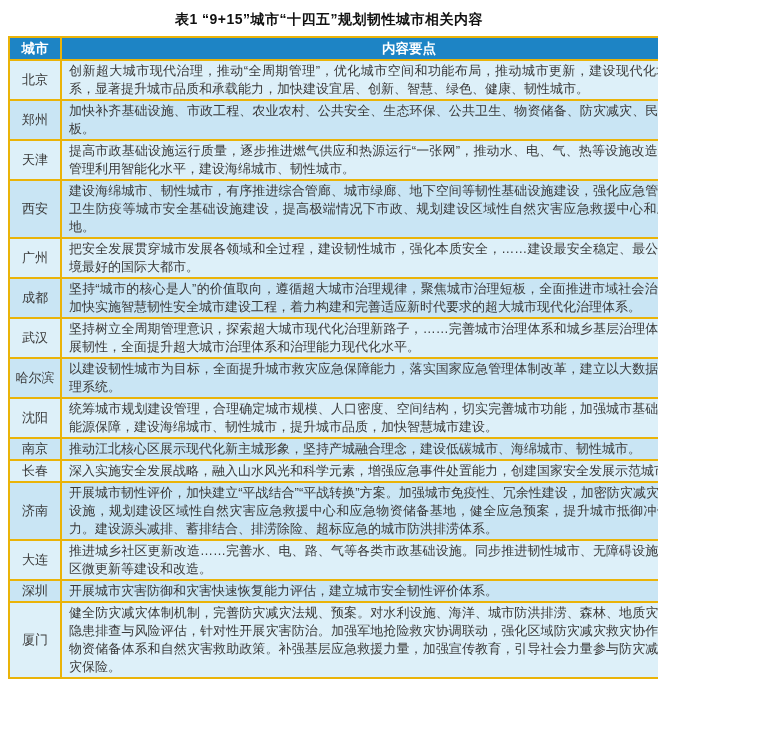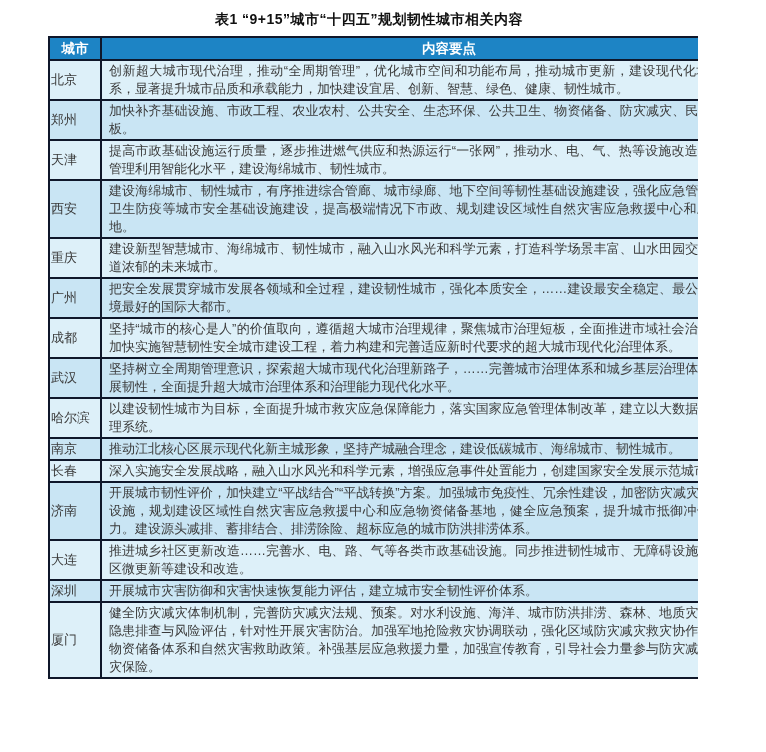--- a/index.html
+++ b/index.html
@@ -7,58 +7,58 @@
     padding: 0;
     background: #ffffff;
     font-family: "Liberation Sans", "DejaVu Sans", sans-serif;
   }
   .page {
     width: 658px;
     height: 752px;
     background: #ffffff;
     box-sizing: border-box;
     overflow: hidden;
-    margin-left: 40px;
   }
   .table-title {
     text-align: center;
     font-size: 14px;
     font-weight: bold;
     color: #111111;
     padding: 11px 0 7px 0;
     letter-spacing: 0.5px;
   }
   table.resilience {
     border-collapse: collapse;
     width: 750px;
     margin: 0 8px;
     table-layout: fixed;
   }
   table.resilience th,
   table.resilience td {
-    border: 2px solid #0f172a;
+    border: 2px solid #eab308;
   }
   table.resilience thead th {
     background: #1d84c5;
     color: #ffffff;
     font-size: 13.5px;
     font-weight: bold;
     padding: 2px 2px;
     line-height: 17px;
     text-align: center;
   }
   th.col-city { width: 46px; }
   tbody td {
     font-size: 13px;
     line-height: 18px;
     color: #3a3a3a;
     padding: 1px 0;
     vertical-align: middle;
   }
   td.city-cell {
+    text-align: center;
     white-space: nowrap;
     padding: 1px 1px;
   }
   td.content-cell {
     text-align: justify;
     padding: 1px 6px 1px 7px;
   }
   
   tbody tr:nth-child(odd) td  { background: #ddf0f9; }
   tbody tr:nth-child(even) td { background: #c9e5f4; }
@@ -91,24 +91,20 @@
     <tr>
       <td class="city-cell">天津</td>
       <td class="content-cell">提高市政基础设施运行质量，逐步推进燃气供应和热源运行“一张网”，推动水、电、气、热等设施改造，提升地下空间管理利用智能化水平，建设海绵城市、韧性城市。</td>
     </tr>
 
     <tr>
       <td class="city-cell">西安</td>
       <td class="content-cell">建设海绵城市、韧性城市，有序推进综合管廊、城市绿廊、地下空间等韧性基础设施建设，强化应急管理、防灾避难、卫生防疫等城市安全基础设施建设，提高极端情况下市政、规划建设区域性自然灾害应急救援中心和应急物资储备基地。</td>
     </tr>
 
-    <tr>
-      <td class="city-cell">重庆</td>
-      <td class="content-cell">建设新型智慧城市、海绵城市、韧性城市，融入山水风光和科学元素，打造科学场景丰富、山水田园交融、巴渝乡愁味道浓郁的未来城市。</td>
-    </tr>
 
     <tr>
       <td class="city-cell">广州</td>
       <td class="content-cell">把安全发展贯穿城市发展各领域和全过程，建设韧性城市，强化本质安全，……建设最安全稳定、最公平公正、法治环境最好的国际大都市。</td>
     </tr>
 
     <tr>
       <td class="city-cell">成都</td>
       <td class="content-cell">坚持“城市的核心是人”的价值取向，遵循超大城市治理规律，聚焦城市治理短板，全面推进市域社会治理现代化试点，加快实施智慧韧性安全城市建设工程，着力构建和完善适应新时代要求的超大城市现代化治理体系。</td>
     </tr>
@@ -116,20 +112,24 @@
     <tr>
       <td class="city-cell">武汉</td>
       <td class="content-cell">坚持树立全周期管理意识，探索超大城市现代化治理新路子，……完善城市治理体系和城乡基层治理体系，增强城市发展韧性，全面提升超大城市治理体系和治理能力现代化水平。</td>
     </tr>
 
     <tr>
       <td class="city-cell">哈尔滨</td>
       <td class="content-cell">以建设韧性城市为目标，全面提升城市救灾应急保障能力，落实国家应急管理体制改革，建立以大数据为支撑的应急管理系统。</td>
     </tr>
 
+    <tr>
+      <td class="city-cell">沈阳</td>
+      <td class="content-cell">统筹城市规划建设管理，合理确定城市规模、人口密度、空间结构，切实完善城市功能，加强城市基础设施建设，强化能源保障，建设海绵城市、韧性城市，提升城市品质，加快智慧城市建设。</td>
+    </tr>
 
     <tr>
       <td class="city-cell">南京</td>
       <td class="content-cell">推动江北核心区展示现代化新主城形象，坚持产城融合理念，建设低碳城市、海绵城市、韧性城市。</td>
     </tr>
 
     <tr>
       <td class="city-cell">长春</td>
       <td class="content-cell">深入实施安全发展战略，融入山水风光和科学元素，增强应急事件处置能力，创建国家安全发展示范城市。</td>
     </tr>

